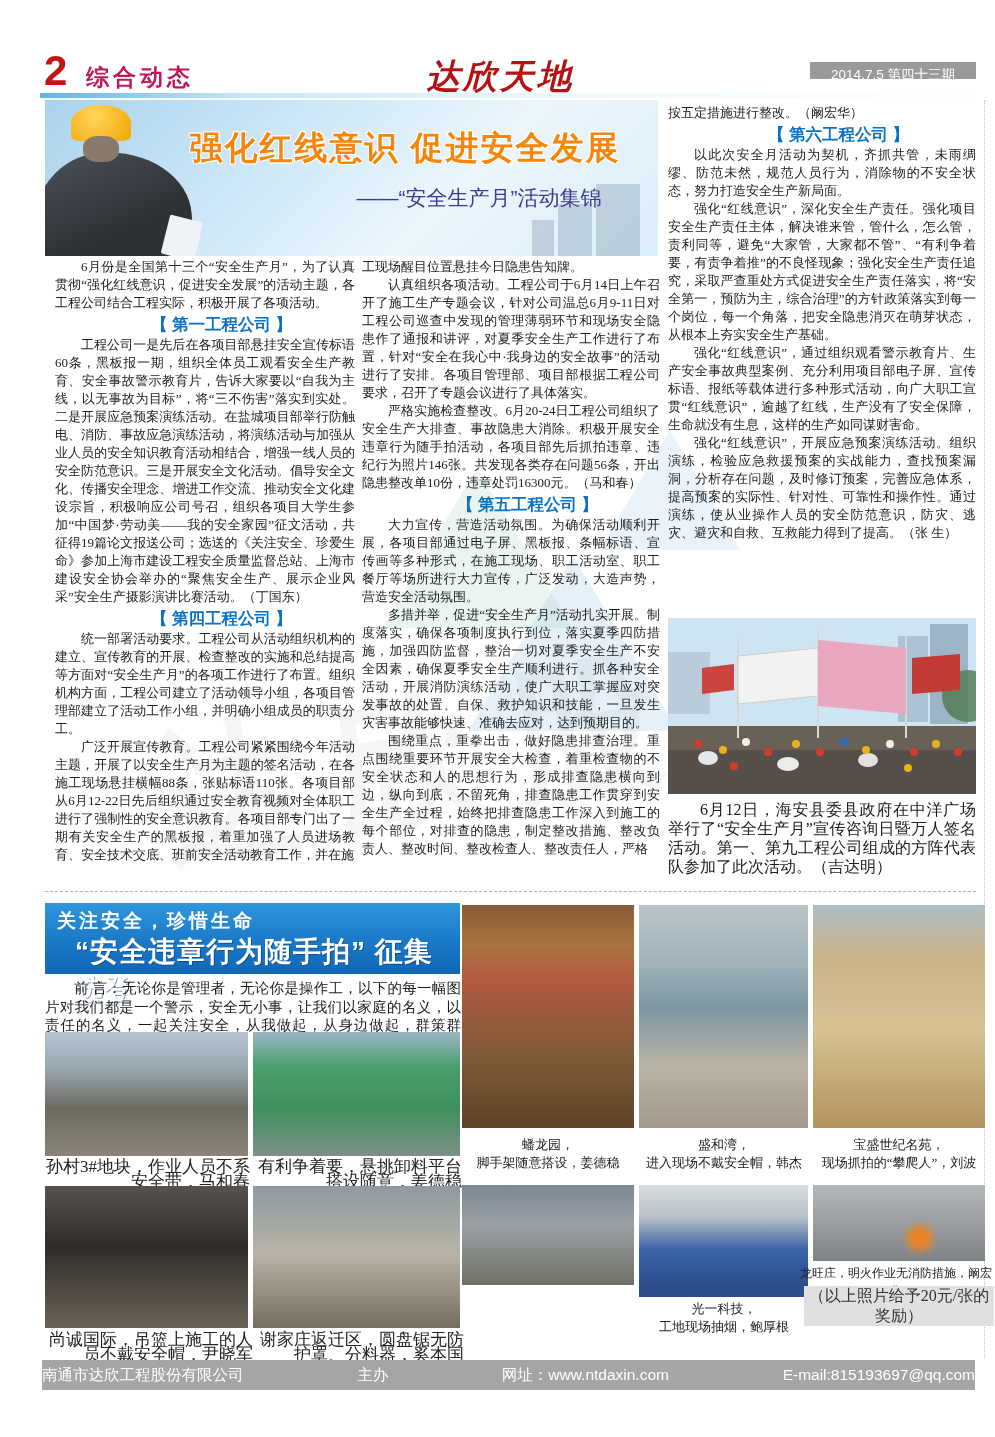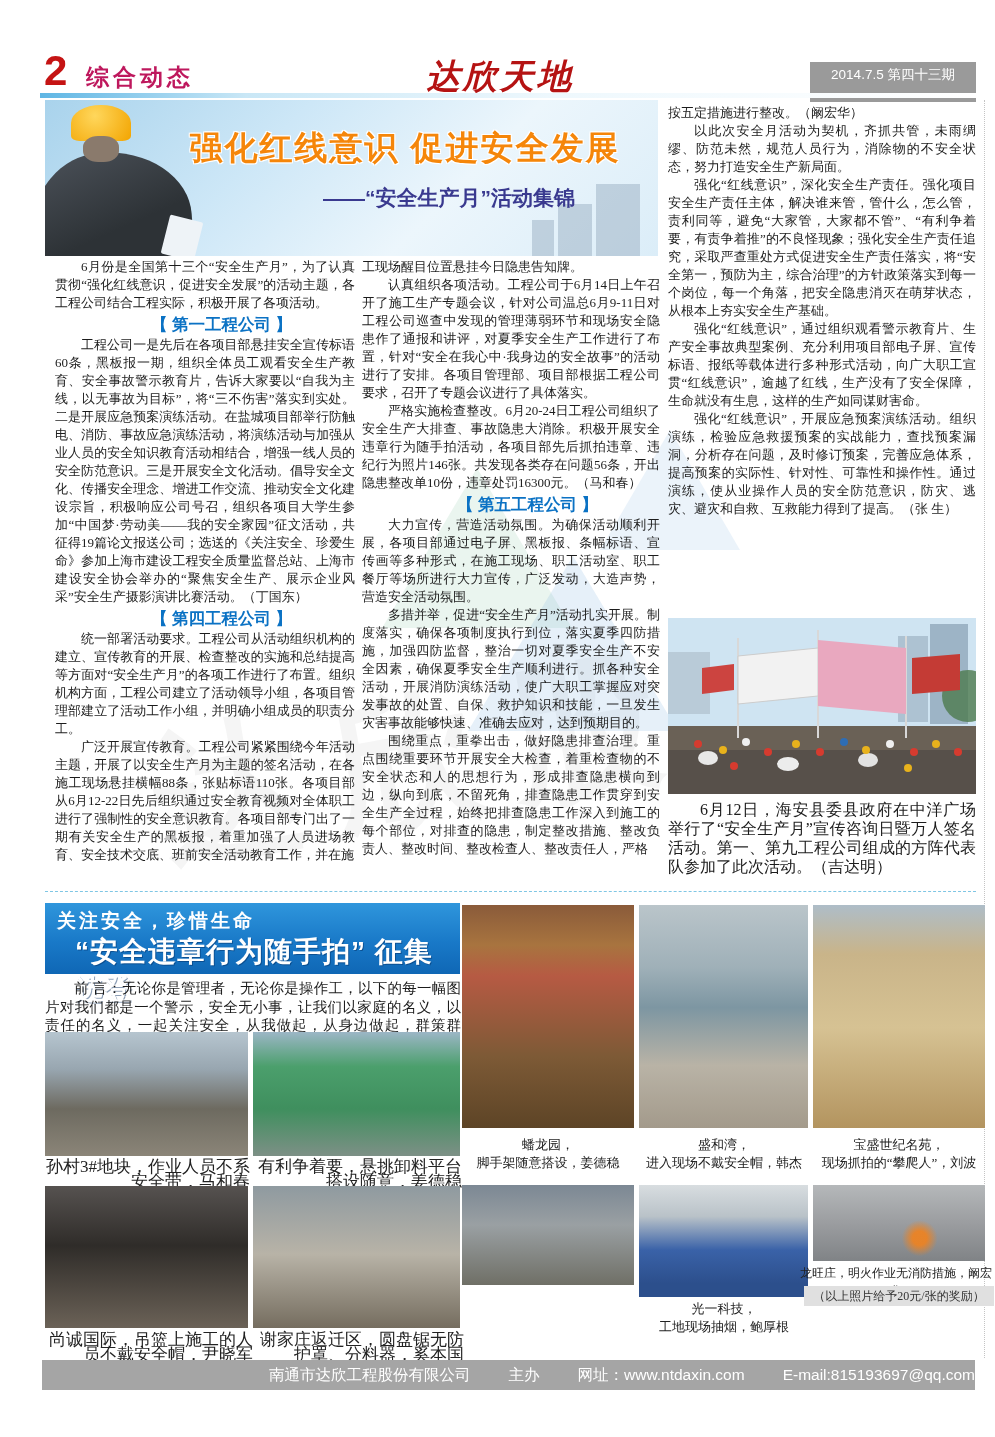--- a/index.html
+++ b/index.html
@@ -7,43 +7,43 @@
         font-family:"Liberation Serif",serif;color:#1c1c1c;}
   .abs{position:absolute;}
 
   
   .pageno{left:44px;top:50px;font-family:"Liberation Sans",sans-serif;font-size:42px;
           font-weight:bold;color:#c51414;line-height:42px;}
   .section-name{left:86px;top:62px;font-family:"Liberation Sans",sans-serif;font-size:23px;
           font-weight:bold;color:#be185d;letter-spacing:4px;}
   .masthead{left:390px;top:54px;width:220px;text-align:center;font-size:34px;font-weight:bold;
           font-style:italic;color:#b51313;letter-spacing:3px;}
-  .issue-badge{left:810px;top:62px;width:166px;height:40px;background:#9a9a9a;color:#fff;
+  .issue-badge{left:810px;top:62px;width:166px;height:17px;background:#9a9a9a;color:#fff;
           font-family:"Liberation Sans",sans-serif;font-size:13.5px;line-height:25px;text-align:center;}
   .header-divider{left:40px;top:93px;width:936px;height:5px;
           background:linear-gradient(90deg,#5fb6e4,#c9e7f6 22%,#eef8fd 55%,#ffffff);}
   .right-border{left:984px;top:100px;height:1258px;width:0;border-left:1px dotted #c4c4c4;}
 
   
   .banner{left:45px;top:100px;width:613px;height:156px;overflow:hidden;
           background:linear-gradient(135deg,#a9d3ec 0%,#cde7f7 35%,#ecf6fc 65%,#dbedf8 100%);}
   .banner .helmet{position:absolute;left:26px;top:5px;width:60px;height:36px;
           background:radial-gradient(circle at 40% 30%,#ffd75c,#f2a400);border-radius:50% 50% 14% 14%;}
   .banner .head{position:absolute;left:38px;top:36px;width:36px;height:26px;background:#8a7a6c;border-radius:42%;}
   .banner .torso{position:absolute;left:-14px;top:52px;width:160px;height:110px;
           background:linear-gradient(160deg,#4c525a,#2d3236 65%);border-radius:48% 58% 0 0/75% 65% 0 0;
           transform:rotate(-4deg);}
   .banner .paper{position:absolute;left:120px;top:118px;width:34px;height:40px;background:#eef3f7;
           transform:rotate(14deg);border-radius:2px;}
   .bld{position:absolute;bottom:0;background:rgba(160,180,198,.55);}
   .banner-title{position:absolute;left:110px;top:26px;width:500px;text-align:center;
           font-family:"Liberation Sans",sans-serif;font-weight:bold;font-size:33px;letter-spacing:2px;
           color:#f5860a;text-shadow:0 0 2px #fff,1px 1px 0 #fff,-1px -1px 0 #fff,1px -1px 0 #fff,-1px 1px 0 #fff;}
-  .banner-subtitle{position:absolute;left:204px;top:84px;width:400px;text-align:center;
-          font-family:"Liberation Sans",sans-serif;font-weight:bold;font-size:21px;color:#39398f;}
+  .banner-subtitle{position:absolute;left:234px;top:84px;width:400px;text-align:center;
+          font-family:"Liberation Sans",sans-serif;font-weight:normal;font-size:21px;color:#39398f;}
 
   
   .watermark{left:150px;top:640px;width:760px;font-size:150px;font-weight:bold;
           color:rgba(120,120,120,.07);transform:rotate(-10deg);letter-spacing:30px;z-index:0;
           font-family:"Liberation Serif",serif;}
   .tri{width:0;height:0;z-index:0;}
   .tri1{left:382px;top:468px;border-left:95px solid transparent;border-right:95px solid transparent;
         border-bottom:160px solid rgba(150,205,175,.20);}
   .tri2{left:468px;top:556px;border-left:105px solid transparent;border-right:105px solid transparent;
         border-bottom:175px solid rgba(130,180,225,.20);}
@@ -84,37 +84,37 @@
        background:linear-gradient(180deg,#7c8894 0%,#9aa0a3 40%,#6f6f66 100%);}
   .rp5{left:639px;top:1185px;width:169px;height:112px;
        background:linear-gradient(180deg,#d8dde0 0%,#b9c2c8 28%,#3a62a8 58%,#2c4f8c 88%);}
   .rp6{left:813px;top:1185px;width:172px;height:76px;
        background:radial-gradient(circle at 62% 70%,rgba(240,130,30,.9) 0 7px,rgba(240,130,30,0) 18px),
                   linear-gradient(180deg,#b5b8ba 0%,#9b9da0 50%,#808386 100%);}
 
   .lp-cap{position:absolute;z-index:2;font-size:17px;line-height:15px;text-align:right;color:#222;}
   .rc-cap{position:absolute;z-index:2;font-size:13px;line-height:18px;text-align:center;color:#222;
           white-space:pre-line;}
-  .award-note{left:804px;top:1286px;width:190px;background:#e0e0e0;font-size:12px;line-height:20px;
+  .award-note{left:804px;top:1286px;width:190px;background:#e0e0e0;font-size:16px;line-height:20px;
           text-align:center;color:#333;z-index:2;}
 
   
   .bl-banner{left:45px;top:903px;width:415px;height:71px;z-index:2;
           background:linear-gradient(180deg,#2f96dc 0%,#1979c8 55%,#0f67b5 100%);color:#fff;
           font-family:"Liberation Sans",sans-serif;font-weight:bold;}
   .bl-line1{position:absolute;left:12px;top:5px;font-size:19px;letter-spacing:3px;}
   .bl-line2{position:absolute;left:30px;top:30px;font-size:28px;letter-spacing:1px;
           text-shadow:1px 1px 0 rgba(0,40,90,.45);}
   .foreword{left:45px;top:979px;width:416px;font-size:14.5px;line-height:18.5px;text-align:justify;
           text-indent:2em;z-index:2;}
 
   
   .footer-bar{left:42px;top:1360px;width:933px;height:30px;background:#a5a5a5;color:#fff;
           font-family:"Liberation Sans",sans-serif;font-size:15.5px;display:flex;align-items:center;
-          justify-content:flex-end;gap:38px;z-index:2;}
+          justify-content:space-between;gap:38px;z-index:2;}
 </style>
 </head>
 <body>
 
 <div class="page">
 
   <div class="abs pageno">2</div>
   <div class="abs section-name">综合动态</div>
   <div class="abs masthead">达欣天地</div>
   <div class="abs issue-badge">2014.7.5 第四十三期</div>
@@ -152,20 +152,21 @@
     <p>认真组织各项活动。工程公司于6月14日上午召开了施工生产专题会议，针对公司温总6月9-11日对工程公司巡查中发现的管理薄弱环节和现场安全隐患作了通报和讲评，对夏季安全生产工作进行了布置，针对“安全在我心中·我身边的安全故事”的活动进行了安排。各项目管理部、项目部根据工程公司要求，召开了专题会议进行了具体落实。</p>
     <p>严格实施检查整改。6月20-24日工程公司组织了安全生产大排查、事故隐患大消除。积极开展安全违章行为随手拍活动，各项目部先后抓拍违章、违纪行为照片146张。共发现各类存在问题56条，开出隐患整改单10份，违章处罚16300元。（马和春）</p>
     <p class="sec-h">【 第五工程公司 】</p>
     <p>大力宣传，营造活动氛围。为确保活动顺利开展，各项目部通过电子屏、黑板报、条幅标语、宣传画等多种形式，在施工现场、职工活动室、职工餐厅等场所进行大力宣传，广泛发动，大造声势，营造安全活动氛围。</p>
     <p>多措并举，促进“安全生产月”活动扎实开展。制度落实，确保各项制度执行到位，落实夏季四防措施，加强四防监督，整治一切对夏季安全生产不安全因素，确保夏季安全生产顺利进行。抓各种安全活动，开展消防演练活动，使广大职工掌握应对突发事故的处置、自保、救护知识和技能，一旦发生灾害事故能够快速、准确去应对，达到预期目的。</p>
     <p>围绕重点，重拳出击，做好隐患排查治理。重点围绕重要环节开展安全大检查，着重检查物的不安全状态和人的思想行为，形成排查隐患横向到边，纵向到底，不留死角，排查隐患工作贯穿到安全生产全过程，始终把排查隐患工作深入到施工的每个部位，对排查的隐患，制定整改措施、整改负责人、整改时间、整改检查人、整改责任人，严格</p>
   </div>
 
   <div class="abs col col3">
     <p class="noind">按五定措施进行整改。（阚宏华）</p>
+    <p class="sec-h">【 第六工程公司 】</p>
     <p>以此次安全月活动为契机，齐抓共管，未雨绸缪、防范未然，规范人员行为，消除物的不安全状态，努力打造安全生产新局面。</p>
     <p>强化“红线意识”，深化安全生产责任。强化项目安全生产责任主体，解决谁来管，管什么，怎么管，责利同等，避免“大家管，大家都不管”、“有利争着要，有责争着推”的不良怪现象；强化安全生产责任追究，采取严查重处方式促进安全生产责任落实，将“安全第一，预防为主，综合治理”的方针政策落实到每一个岗位，每一个角落，把安全隐患消灭在萌芽状态，从根本上夯实安全生产基础。</p>
     <p>强化“红线意识”，通过组织观看警示教育片、生产安全事故典型案例、充分利用项目部电子屏、宣传标语、报纸等载体进行多种形式活动，向广大职工宣贯“红线意识”，逾越了红线，生产没有了安全保障，生命就没有生息，这样的生产如同谋财害命。</p>
     <p>强化“红线意识”，开展应急预案演练活动。组织演练，检验应急救援预案的实战能力，查找预案漏洞，分析存在问题，及时修订预案，完善应急体系，提高预案的实际性、针对性、可靠性和操作性。通过演练，使从业操作人员的安全防范意识，防灾、逃灾、避灾和自救、互救能力得到了提高。（张 生）</p>
   </div>
 
   <div class="photo ph-flags">
     <svg width="308" height="176" viewBox="0 0 308 176">
       <rect x="0" y="0" width="308" height="176" fill="#cfe4f2"></rect>
       <rect x="230" y="18" width="30" height="86" fill="#adc2d2"></rect>

